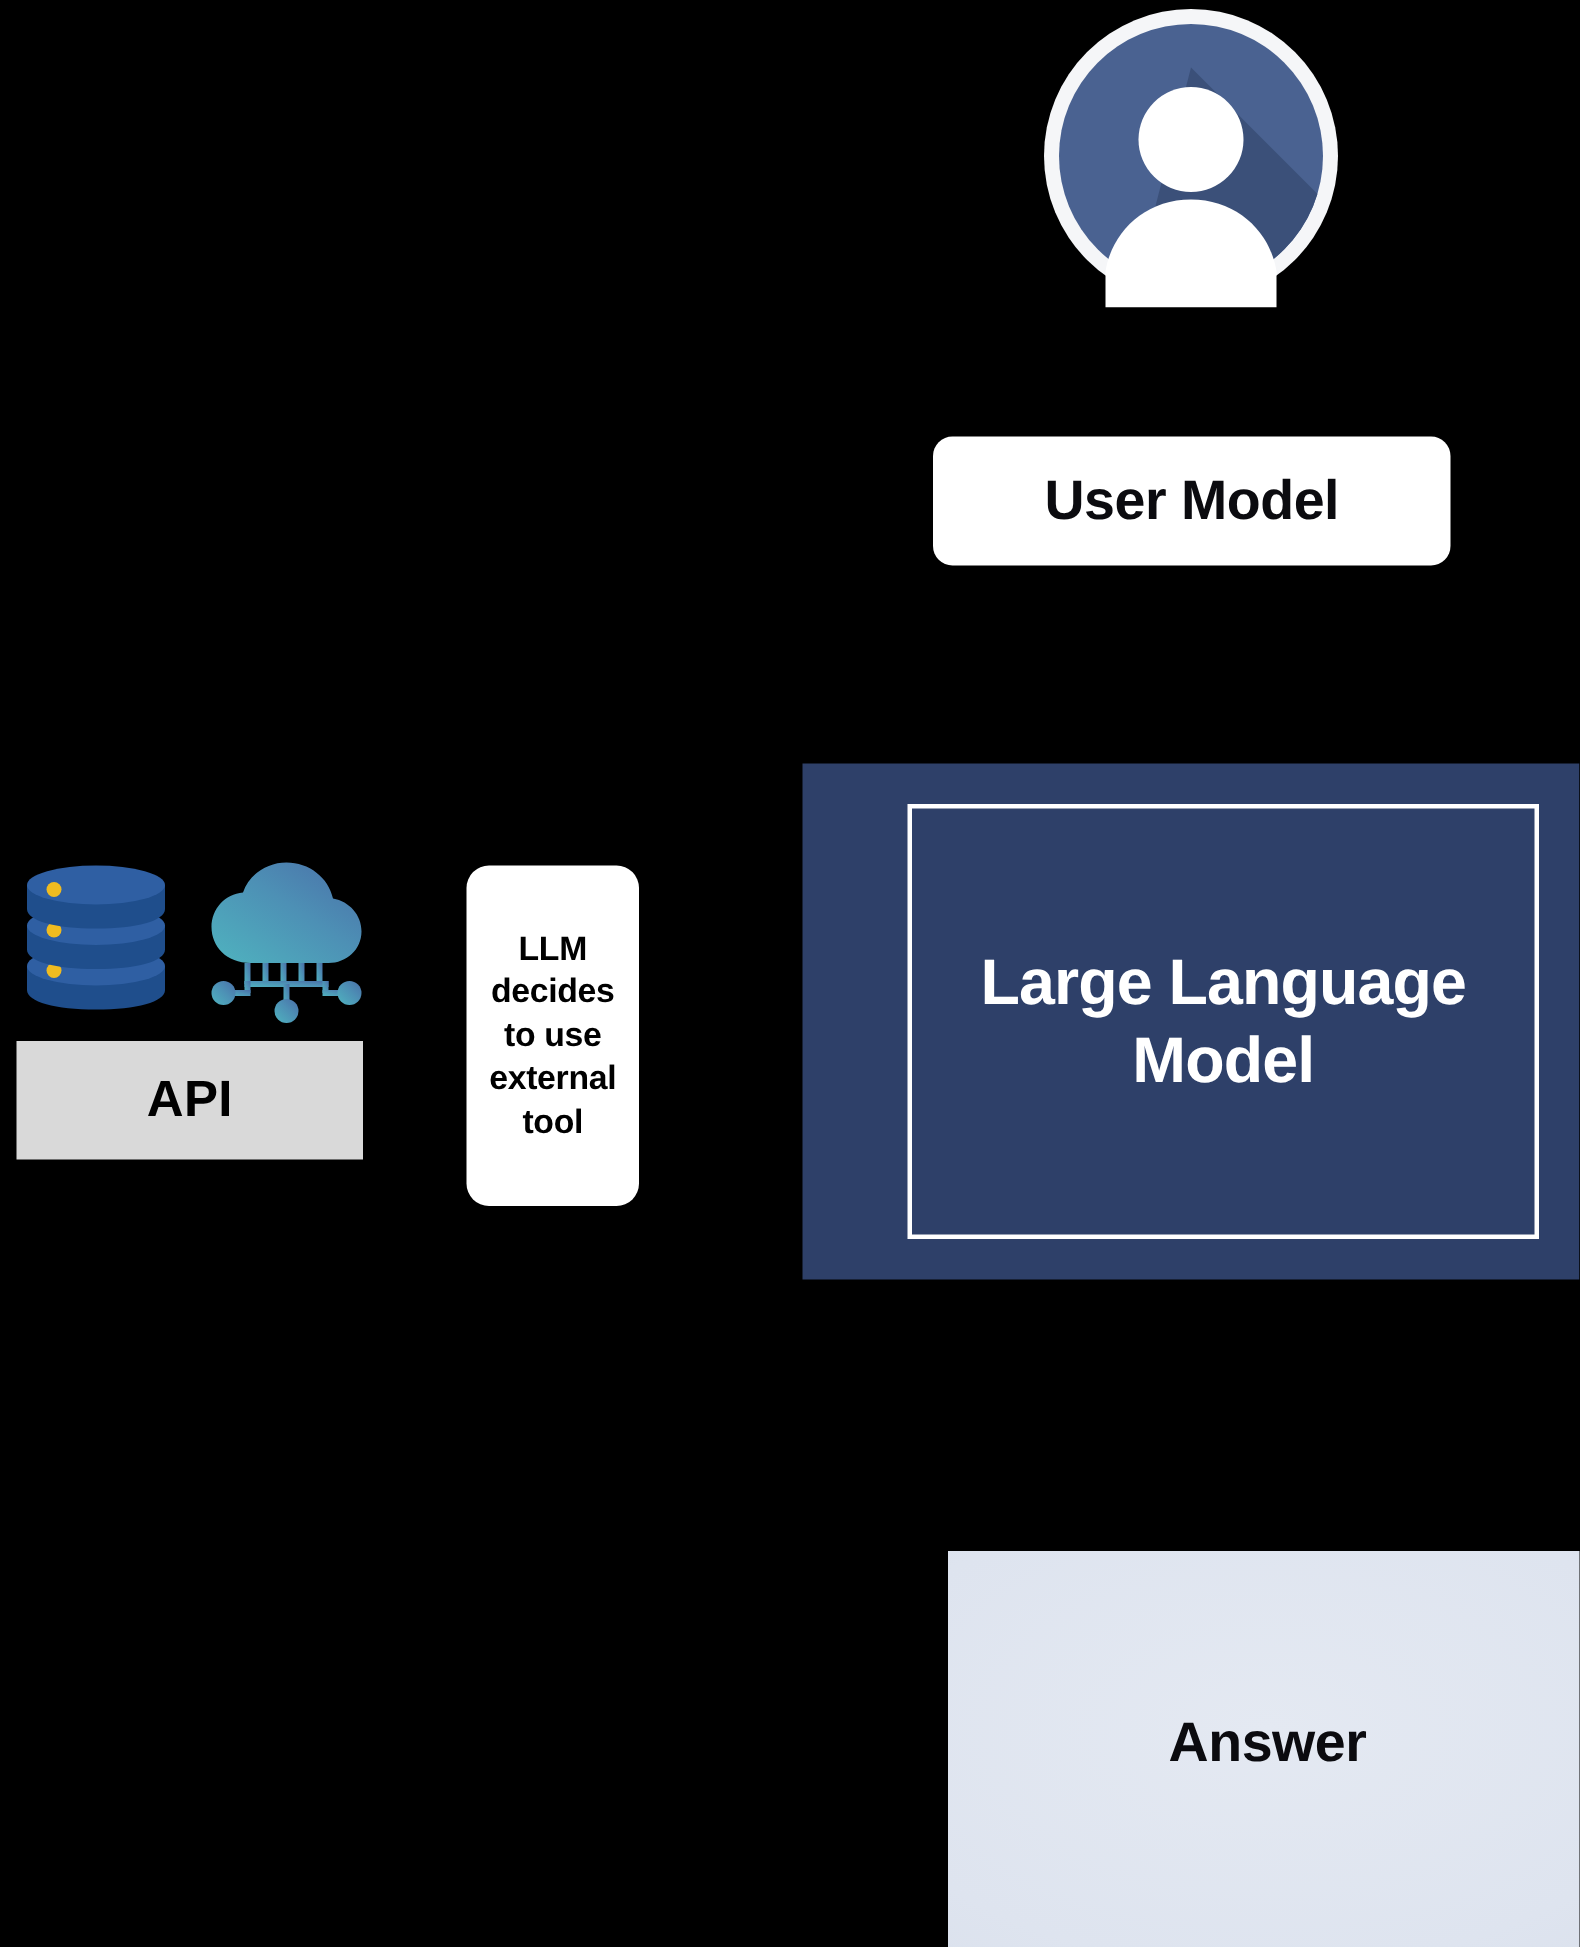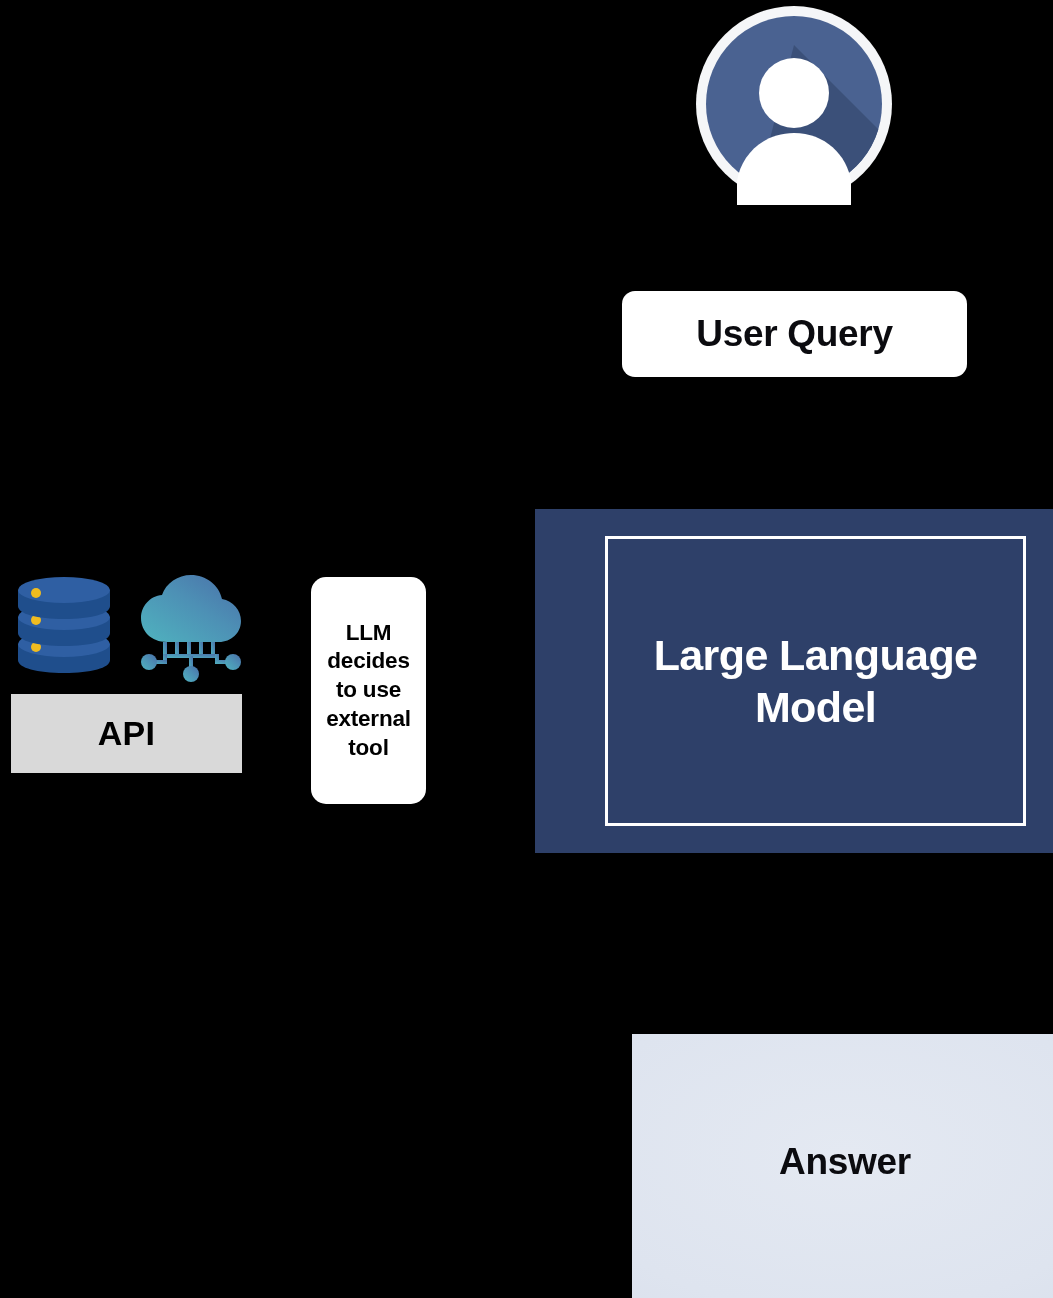--- a/index.html
+++ b/index.html
@@ -183,21 +183,21 @@
         <polygon points="101,42 202,143 202,202 60,202" fill="#3b5079"></polygon>
       </g>
       <g fill="#ffffff">
         <circle cx="101" cy="90" r="35"></circle>
         <path d="M101 130 C 70 130 48 152 44 178 L 44 202 L 158 202 L 158 178 C 154 152 132 130 101 130 Z"></path>
       </g>
     </svg>
   </div>
 
   <div id="user-query-box">
-    <span class="label">User Query</span>
+    <span class="label">User Model</span>
   </div>
 
   <div id="llm-box">
     <div id="llm-inner-frame">
       <span class="label">Large Language Model</span>
     </div>
   </div>
 
   <div id="database-icon">
     <svg viewBox="0 0 104 112" xmlns="http://www.w3.org/2000/svg">

